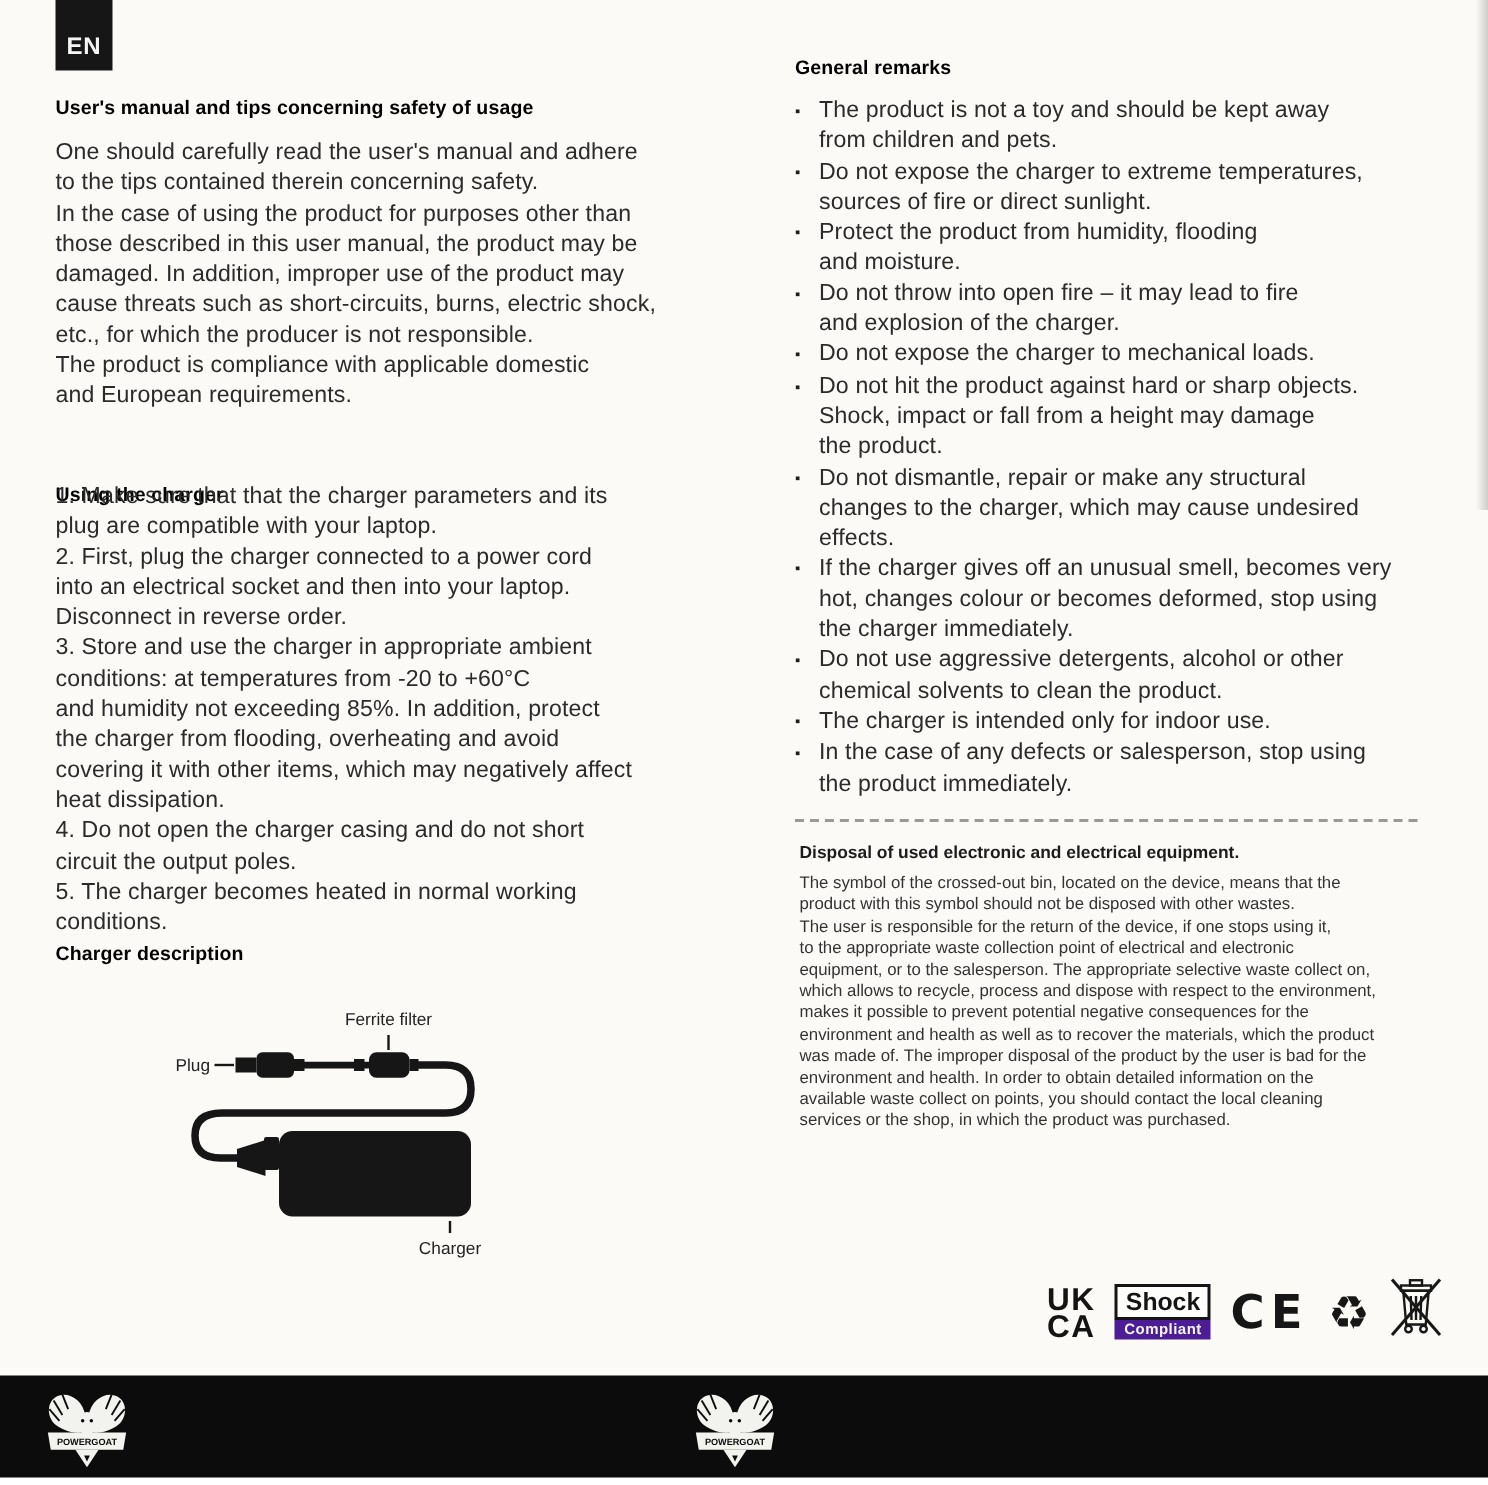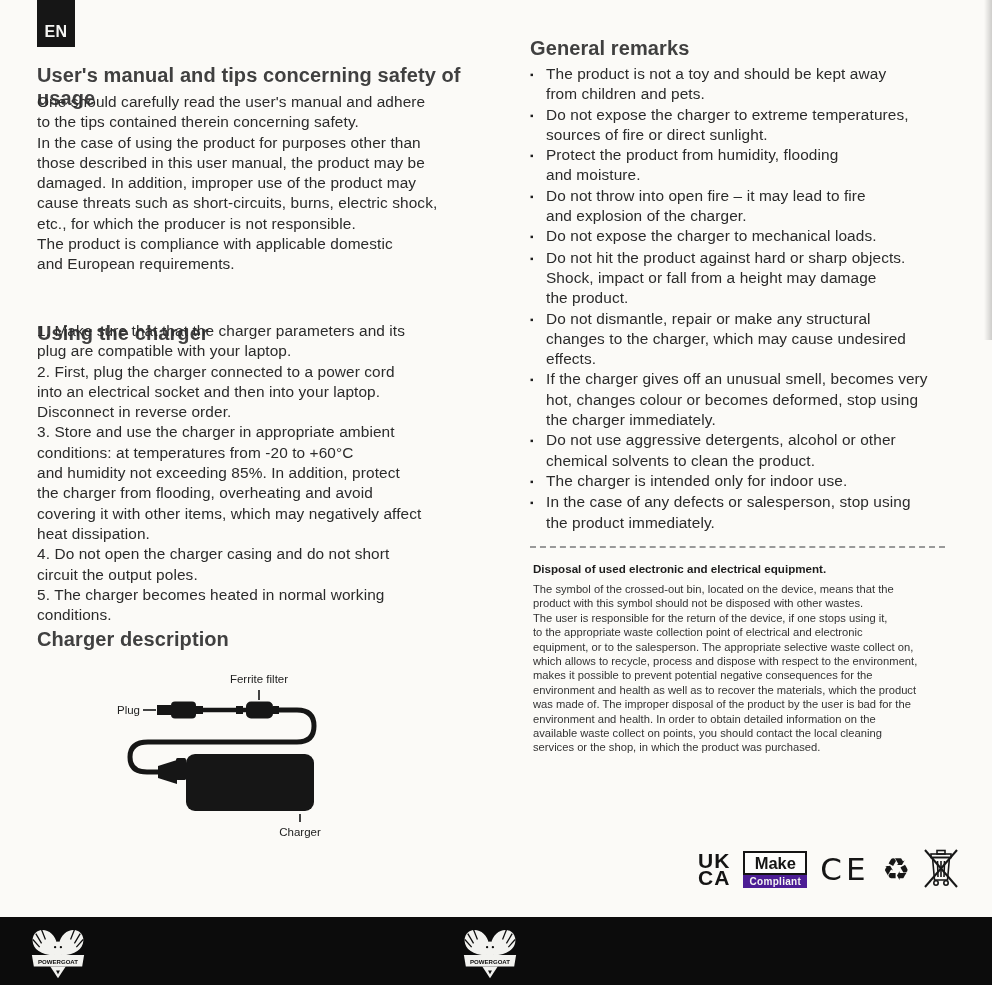--- a/index.html
+++ b/index.html
@@ -16,21 +16,21 @@
   .en-badge{
     position:absolute;left:37px;top:0;width:38px;height:47px;
     background:#161616;color:#f5f5f3;
     font-weight:bold;font-size:16px;
     display:flex;align-items:flex-end;justify-content:center;
     padding-bottom:6px;box-sizing:border-box;letter-spacing:.5px;
   }
   .col-left{position:absolute;left:37px;top:0;width:434px;}
   .col-right{position:absolute;left:530px;top:0;width:434px;}
   h2.sec{
-    margin:0;font-size:20px;font-weight:bold;color:#404040;letter-spacing:.1px;
+    margin:0;font-size:13px;font-weight:bold;color:#000000;letter-spacing:.1px;
   }
   .lines{white-space:pre-line;}
   .body-text{font-size:15.4px;line-height:20.3px;color:#2b2b2b;letter-spacing:.1px;}
   .abs{position:absolute;}
   
   .bullet-item{display:flex;align-items:flex-start;}
   .bm{flex:0 0 16px;font-size:10px;line-height:20.3px;padding-top:1px;color:#1e1e1e;}
   .bt{flex:1;}
   
   .divider{border:none;border-top:2px dashed #999;margin:0;}
@@ -38,29 +38,29 @@
   .small-head{font-size:11.6px;font-weight:bold;color:#1c1c1c;margin:0;}
   .small-text{font-size:11.2px;line-height:14.4px;color:#333;}
   
   .set-line{font-size:15.2px;color:#2b2b2b;}
   .set-line .lbl{font-weight:bold;color:#1c1c1c;}
   .set-line .sb{font-size:10px;vertical-align:1px;padding:0 7px 0 12px;}
   
   .diagram{position:absolute;left:100px;top:666px;width:320px;height:178px;}
   
   .certs{position:absolute;left:698px;top:845px;width:270px;height:48px;
-    display:flex;align-items:center;gap:13px;color:#161616;}
+    display:flex;align-items:flex-end;gap:13px;color:#161616;}
   .ukca{font-size:21px;font-weight:800;line-height:17.5px;letter-spacing:1px;
     text-align:center;color:#141414;}
   .rohs{width:64px;}
   .rohs-top{border:2.5px solid #141414;background:#fdfdfc;color:#141414;
     font-size:16.5px;font-weight:bold;text-align:center;line-height:20px;}
   .rohs-bottom{background:#4c1d95;color:#f4f4f2;font-size:10px;font-weight:600;
     text-align:center;line-height:13px;letter-spacing:.3px;}
-  .ce{font-size:31px;font-weight:400;letter-spacing:4px;color:#161616;
+  .ce{font-size:31px;font-weight:700;letter-spacing:4px;color:#161616;
     font-family:"DejaVu Sans",sans-serif;}
   .recycle{font-size:31px;color:#171717;line-height:34px;font-family:"DejaVu Sans",sans-serif;}
   
   .footer-bar{position:absolute;left:0;top:917px;width:992px;height:73px;background:#0c0c0c;}
   .goat{position:absolute;width:58px;height:54px;top:9px;}
   .goat.g1{left:29px;}
   .goat.g2{left:461px;}
 </style>
 </head>
 <body>
@@ -217,21 +217,21 @@
 available waste collect on points, you should contact the local cleaning
 services or the shop, in which the product was purchased.</div>
   </div>
 
   <div class="certs">
     <div class="ukca">
       <div>UK</div>
       <div>CA</div>
     </div>
     <div class="rohs">
-      <div class="rohs-top">Make</div>
+      <div class="rohs-top">Shock</div>
       <div class="rohs-bottom">Compliant</div>
     </div>
     <div class="ce">CE</div>
     <div class="recycle">♻</div>
     <svg width="36" height="42" viewBox="0 0 36 42">
       <g fill="none" stroke="#171717" stroke-width="1.6">
         <rect x="14" y="2.5" width="8" height="3.5"></rect>
         <rect x="8" y="6" width="20" height="3.5"></rect>
         <path d="M9.5 9.5 L11.5 32 H24.5 L26.5 9.5 Z"></path>
         <line x1="14.5" y1="13" x2="15" y2="29"></line>

